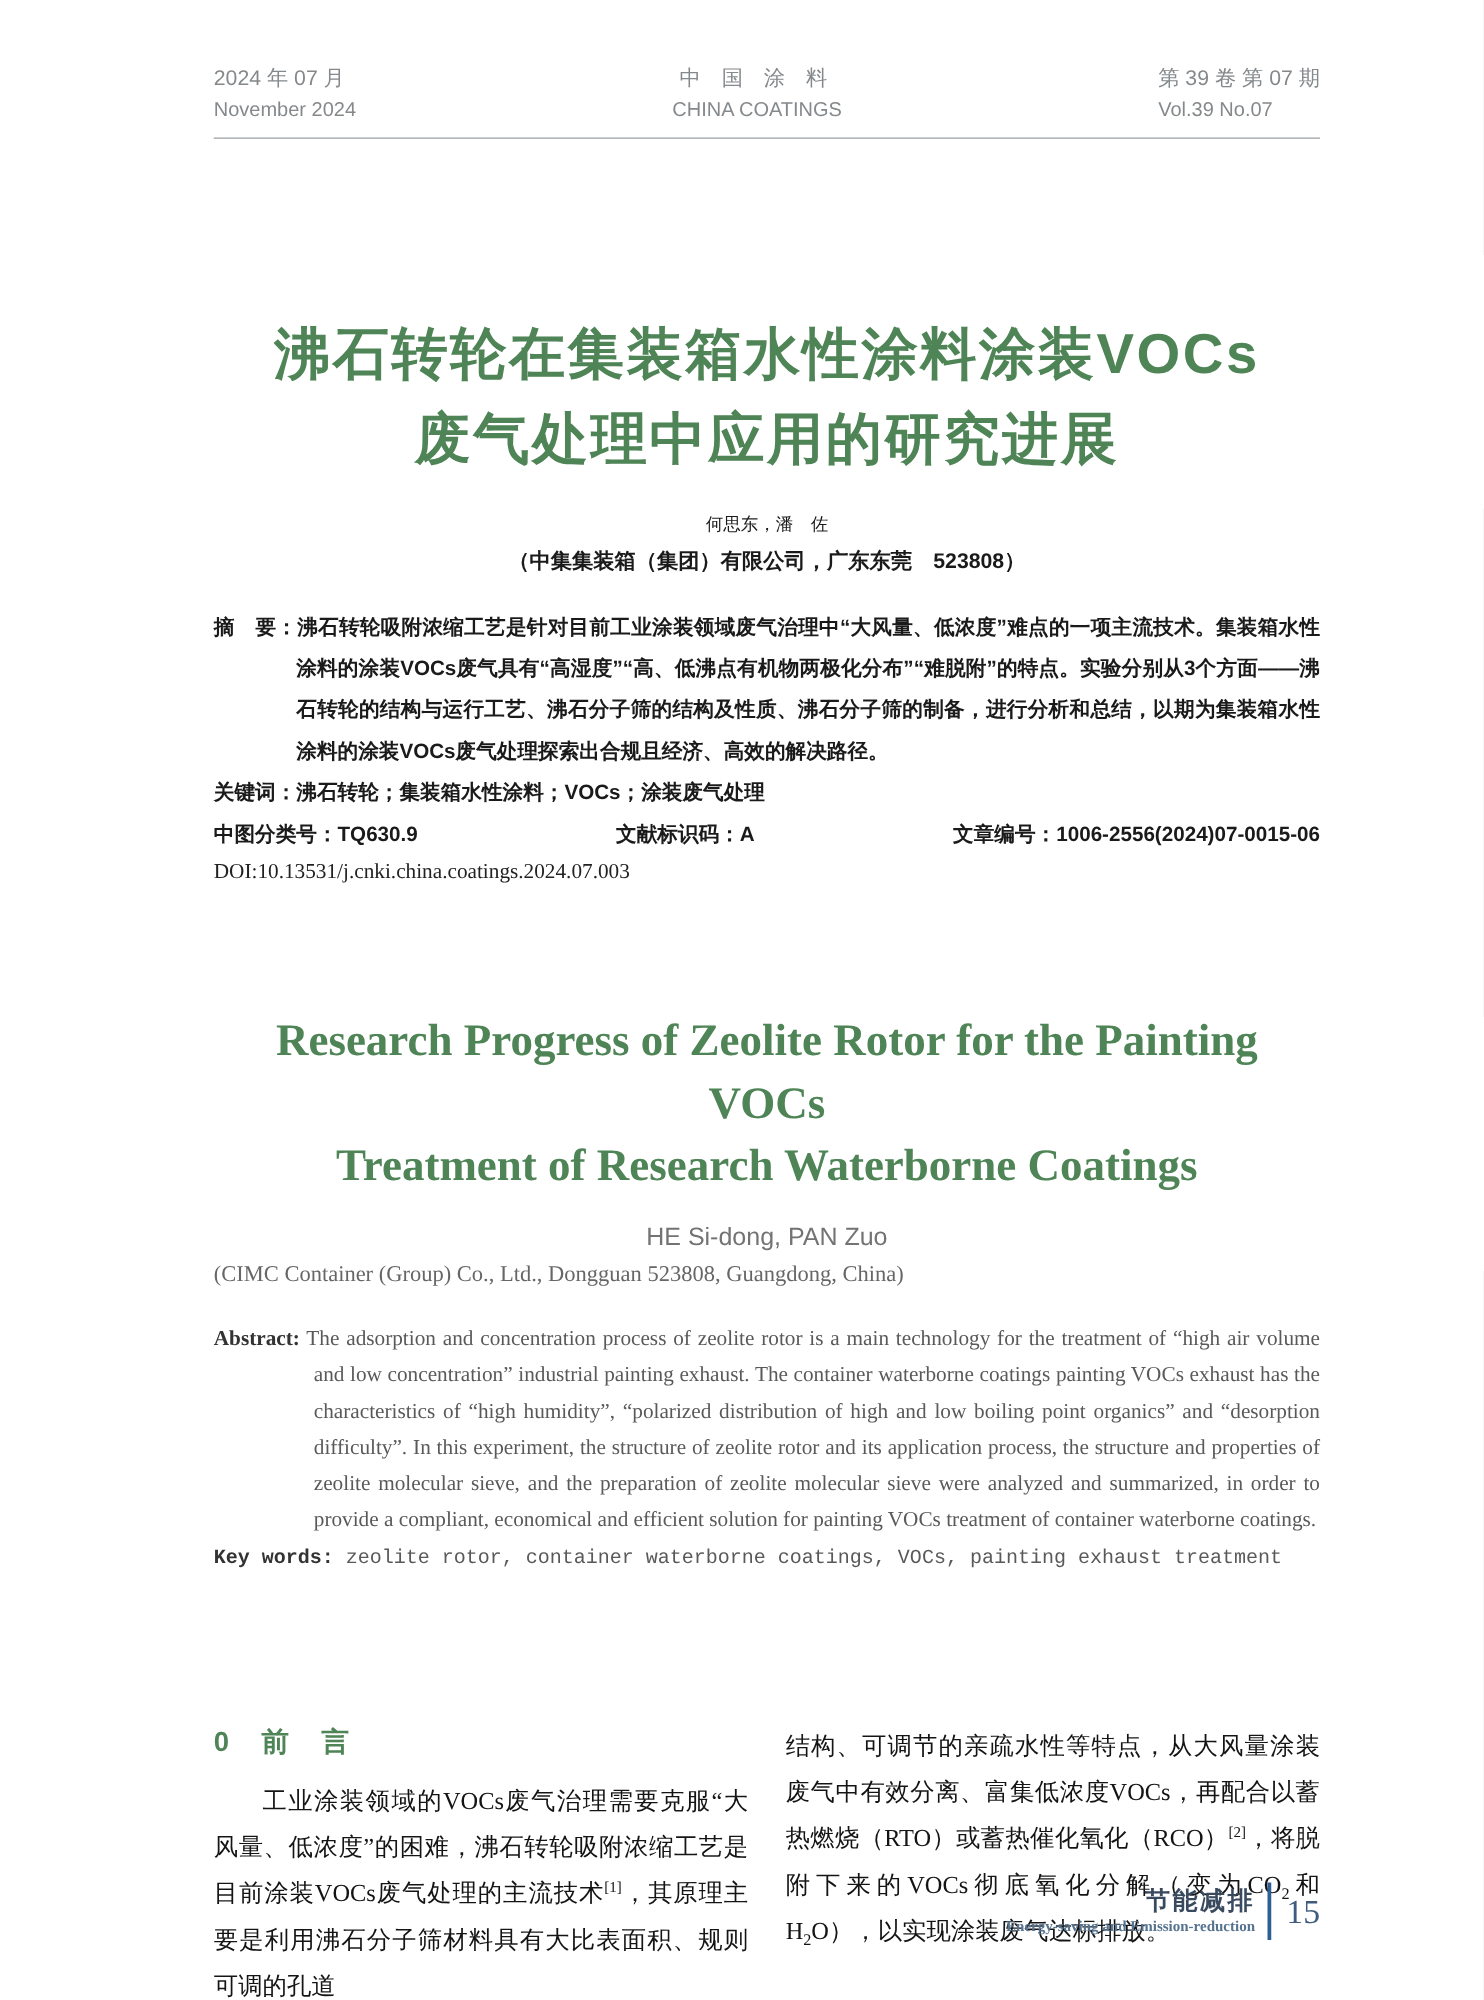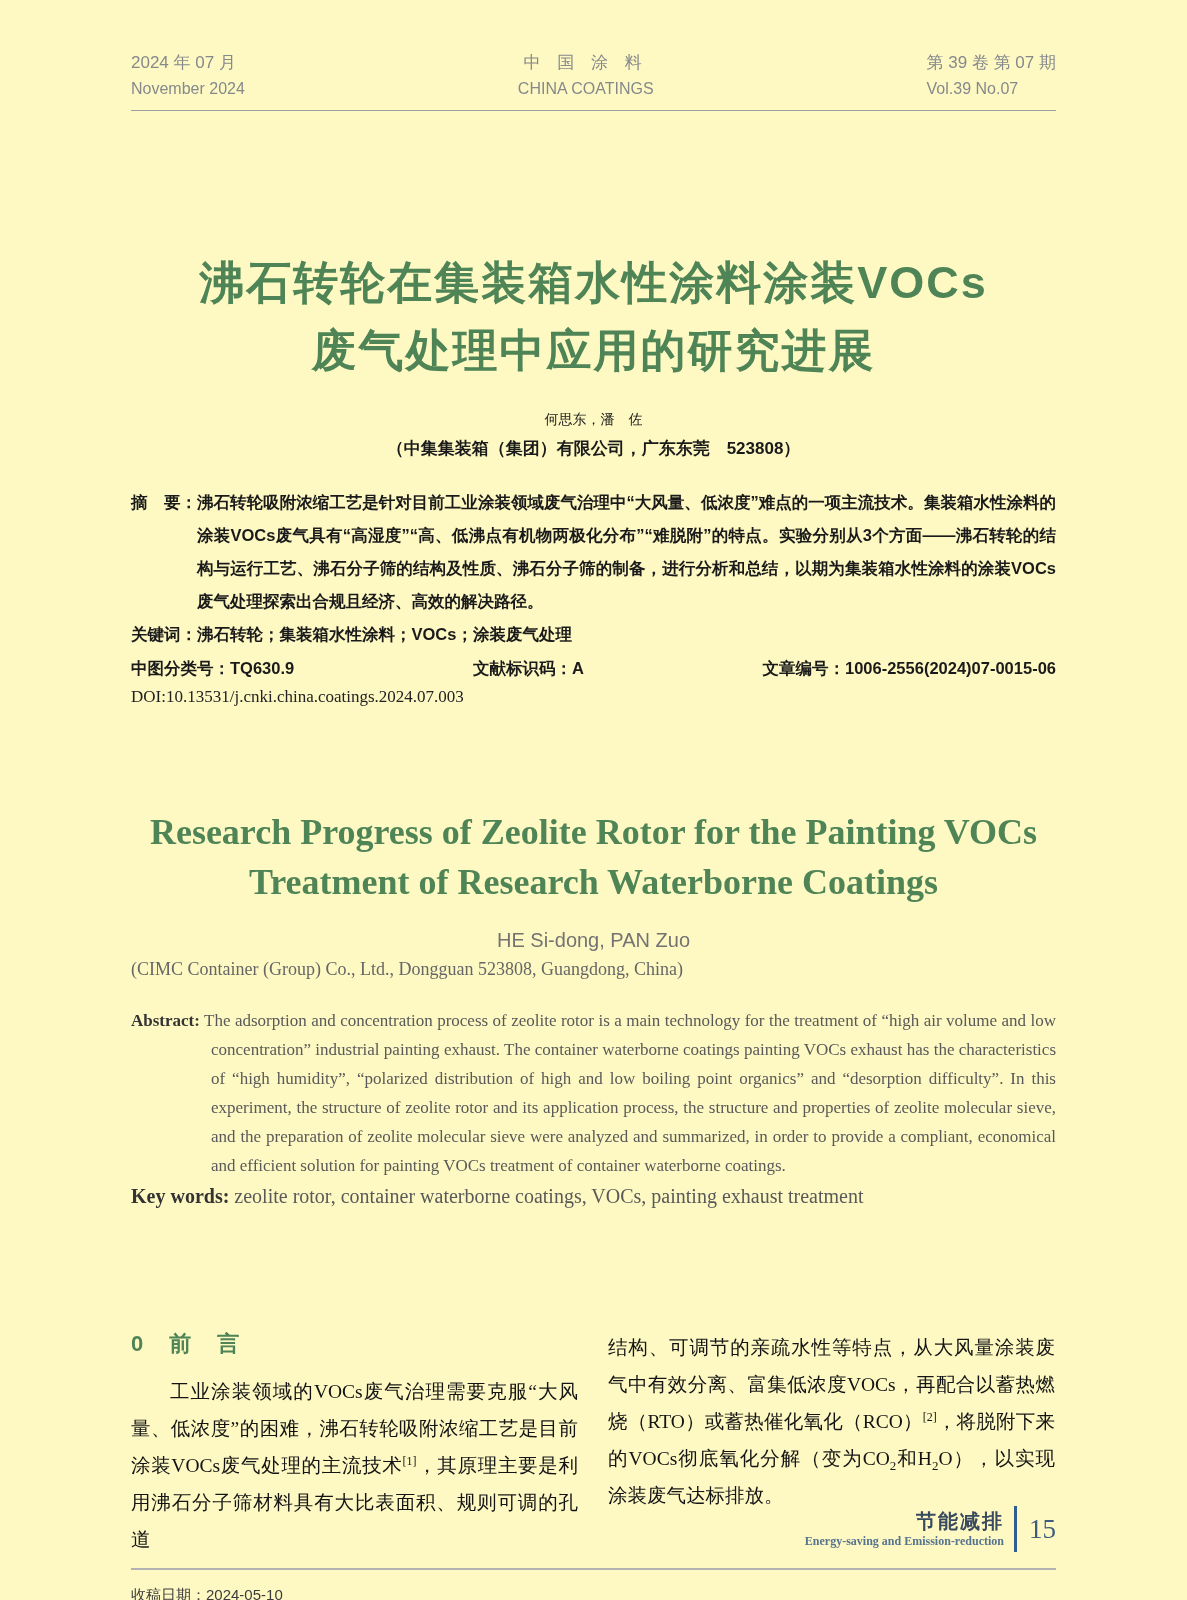--- a/index.html
+++ b/index.html
@@ -1,24 +1,25 @@
 <!DOCTYPE html>
 <html><head>
 <meta charset="utf-8">
 <style>
   * { margin:0; padding:0; box-sizing:border-box; }
   html,body { background:#e8e8e8; }
   .page {
     position:relative;
     width:1187px; height:1600px;
     margin:0 auto;
-    background:#fef9c3;
+    background:#ffffff;
     font-family:"Liberation Sans", sans-serif;
     color:#1a1a1a;
     overflow:hidden;
+    padding-left:40px;
   }
   .content { padding:0 131px; }
 
   
   .journal-header {
     display:flex; justify-content:space-between; align-items:flex-end;
     padding-top:50px; padding-bottom:8px;
     border-bottom:1.5px solid #9aa0a4;
     color:#85898c;
   }
@@ -77,22 +78,22 @@
   .meta-en { margin-top:26px; }
   .abstract-en {
     font-family:"Liberation Serif", serif;
     font-size:17px; color:#595959; line-height:29px;
     text-align:justify;
     padding-left:80px; text-indent:-80px;
   }
   .abstract-en .label { font-weight:bold; color:#333; }
   .keywords-en {
     margin-top:2px;
-    font-family:Liberation Serif, serif;
-    font-size:20px; color:#595959; line-height:29px;
+    font-family:Liberation Mono, monospace;
+    font-size:16px; color:#595959; line-height:29px;
   }
   .keywords-en .label { font-weight:bold; color:#333; }
 
   
   .body-cols {
     margin-top:118px;
     display:flex; gap:30px;
   }
   .col { width:447px; }
   .section-head {

